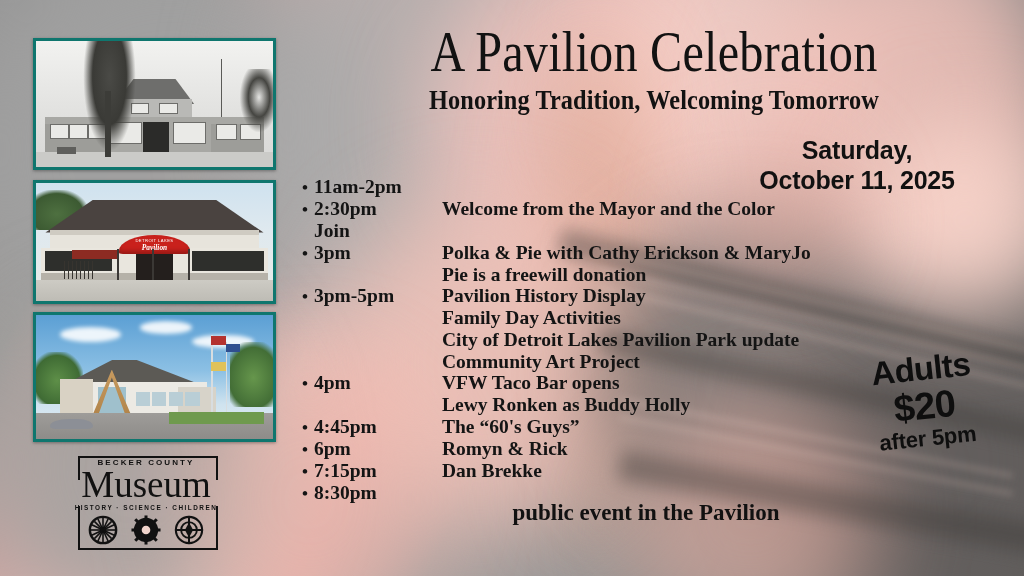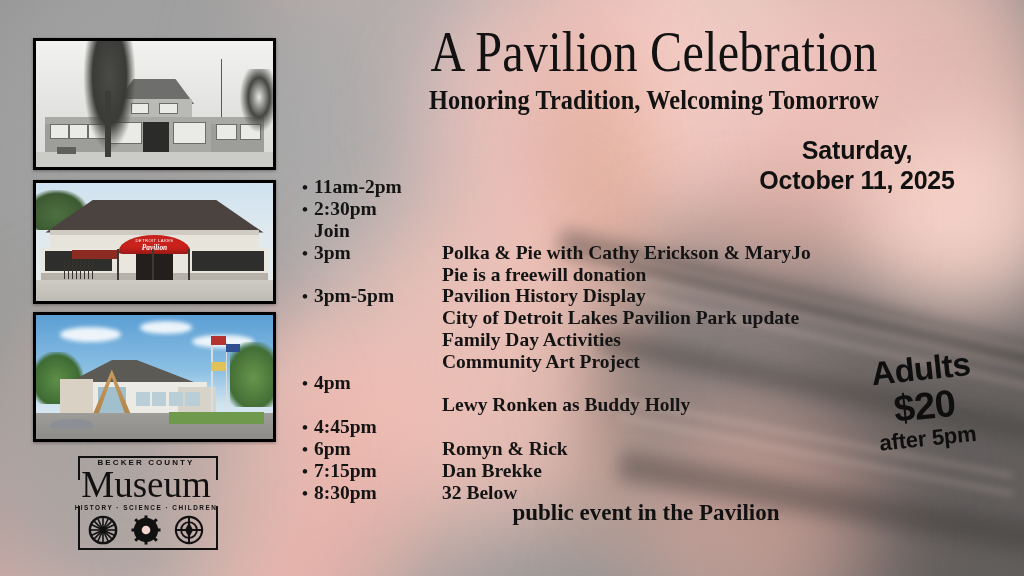--- a/index.html
+++ b/index.html
@@ -45,21 +45,21 @@
   .b12{left:180px;top:360px;width:260px;height:280px;background:rgba(238,186,176,.5);}
   .b13{left:860px;top:120px;width:210px;height:200px;background:rgba(252,216,206,.8);}
   .b14{left:700px;top:150px;width:150px;height:140px;background:rgba(226,170,158,.6);}
 
   
   .bg-string{position:absolute;background:rgba(255,226,214,.30);filter:blur(3.5px);transform-origin:left center;}
   .bg-dark{position:absolute;background:rgba(58,54,52,.42);filter:blur(9px);transform-origin:left center;}
 
   
   .photo{
-    position:absolute;left:33px;border:3px solid #000000;
+    position:absolute;left:33px;border:3px solid #0f766e;
     background:#cfcfcf;overflow:hidden;
     box-shadow:0 1px 3px rgba(0,0,0,.35);
   }
   .photo-inner{position:absolute;inset:0;}
 
   
   #photo-1{top:38px;width:237px;height:126px;}
   .p1-sky{position:absolute;inset:0;background:linear-gradient(#f2f2f0,#e2e2e0 55%,#d8d8d6);}
   .p1-roof{position:absolute;left:28%;top:30%;width:44%;height:20%;
     background:#6e6e6c;clip-path:polygon(12% 100%,30% 0,70% 0,88% 100%);}
@@ -396,20 +396,21 @@
         <div class="sch-time">
           <span class="sch-bullet">•</span>
           <span>11am-2pm</span>
         </div>
       </div>
       <div class="sch-row">
         <div class="sch-time">
           <span class="sch-bullet">•</span>
           <span>2:30pm</span>
         </div>
+        <div class="sch-desc">Welcome from the Mayor and the Color</div>
       </div>
       <div class="sch-wrap">Join</div>
       <div class="sch-row">
         <div class="sch-time">
           <span class="sch-bullet">•</span>
           <span>3pm</span>
         </div>
         <div class="sch-desc">Polka &amp; Pie with Cathy Erickson &amp; MaryJo</div>
       </div>
       <div class="sch-row sch-cont">
@@ -418,66 +419,67 @@
       </div>
       <div class="sch-row">
         <div class="sch-time">
           <span class="sch-bullet">•</span>
           <span>3pm-5pm</span>
         </div>
         <div class="sch-desc">Pavilion History Display</div>
       </div>
       <div class="sch-row sch-cont">
         <div class="sch-time">3pm-5pm</div>
-        <div class="sch-desc">City of Detroit Lakes Pavilion Park update</div>
+        <div class="sch-desc">Family Day Activities</div>
       </div>
       <div class="sch-row sch-cont">
         <div class="sch-time">3pm-5pm</div>
-        <div class="sch-desc">Family Day Activities</div>
+        <div class="sch-desc">City of Detroit Lakes Pavilion Park update</div>
       </div>
       <div class="sch-row sch-cont">
         <div class="sch-time">3pm-5pm</div>
         <div class="sch-desc">Community Art Project</div>
       </div>
       <div class="sch-row">
         <div class="sch-time">
           <span class="sch-bullet">•</span>
           <span>4pm</span>
         </div>
+        <div class="sch-desc">VFW Taco Bar opens</div>
       </div>
       <div class="sch-row sch-cont">
         <div class="sch-time">4pm</div>
         <div class="sch-desc">Lewy Ronken as Buddy Holly</div>
       </div>
       <div class="sch-row">
         <div class="sch-time">
           <span class="sch-bullet">•</span>
           <span>4:45pm</span>
         </div>
+        <div class="sch-desc">The “60's Guys”</div>
       </div>
       <div class="sch-row">
         <div class="sch-time">
           <span class="sch-bullet">•</span>
           <span>6pm</span>
         </div>
         <div class="sch-desc">Romyn &amp; Rick</div>
       </div>
       <div class="sch-row">
         <div class="sch-time">
           <span class="sch-bullet">•</span>
           <span>7:15pm</span>
         </div>
         <div class="sch-desc">Dan Brekke</div>
       </div>
       <div class="sch-row">
         <div class="sch-time">
           <span class="sch-bullet">•</span>
           <span>8:30pm</span>
         </div>
-        <div class="sch-desc">32 Below</div>
       </div>
     </div>
 
   <div id="price">
     <div class="pr-1">Adults</div>
     <div class="pr-2">$20</div>
     <div class="pr-3">after 5pm</div>
   </div>
 
   <div id="footer">

